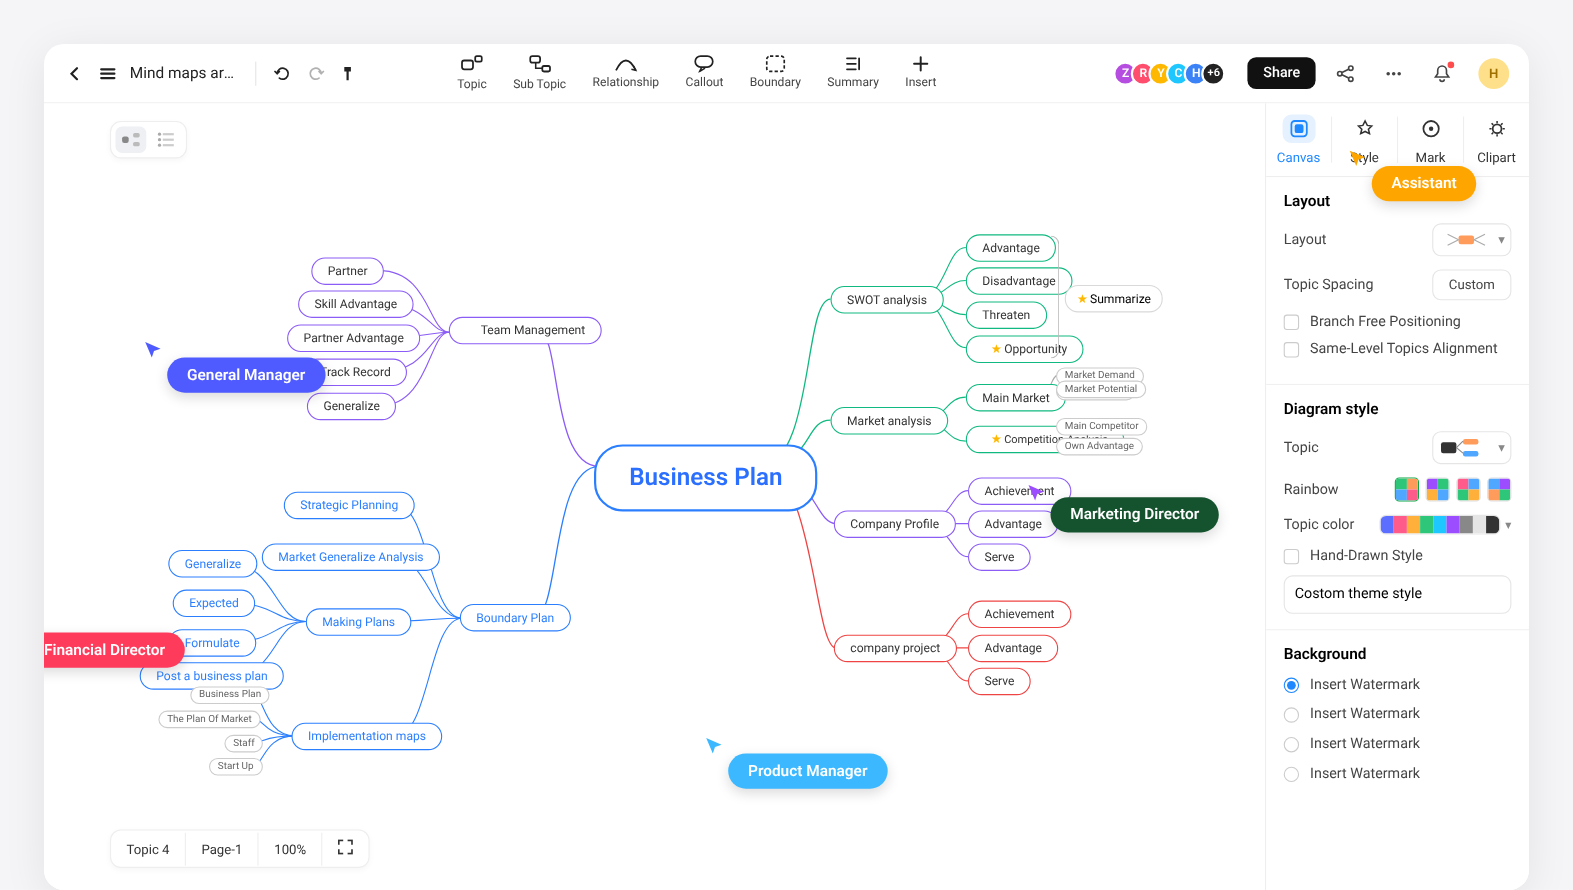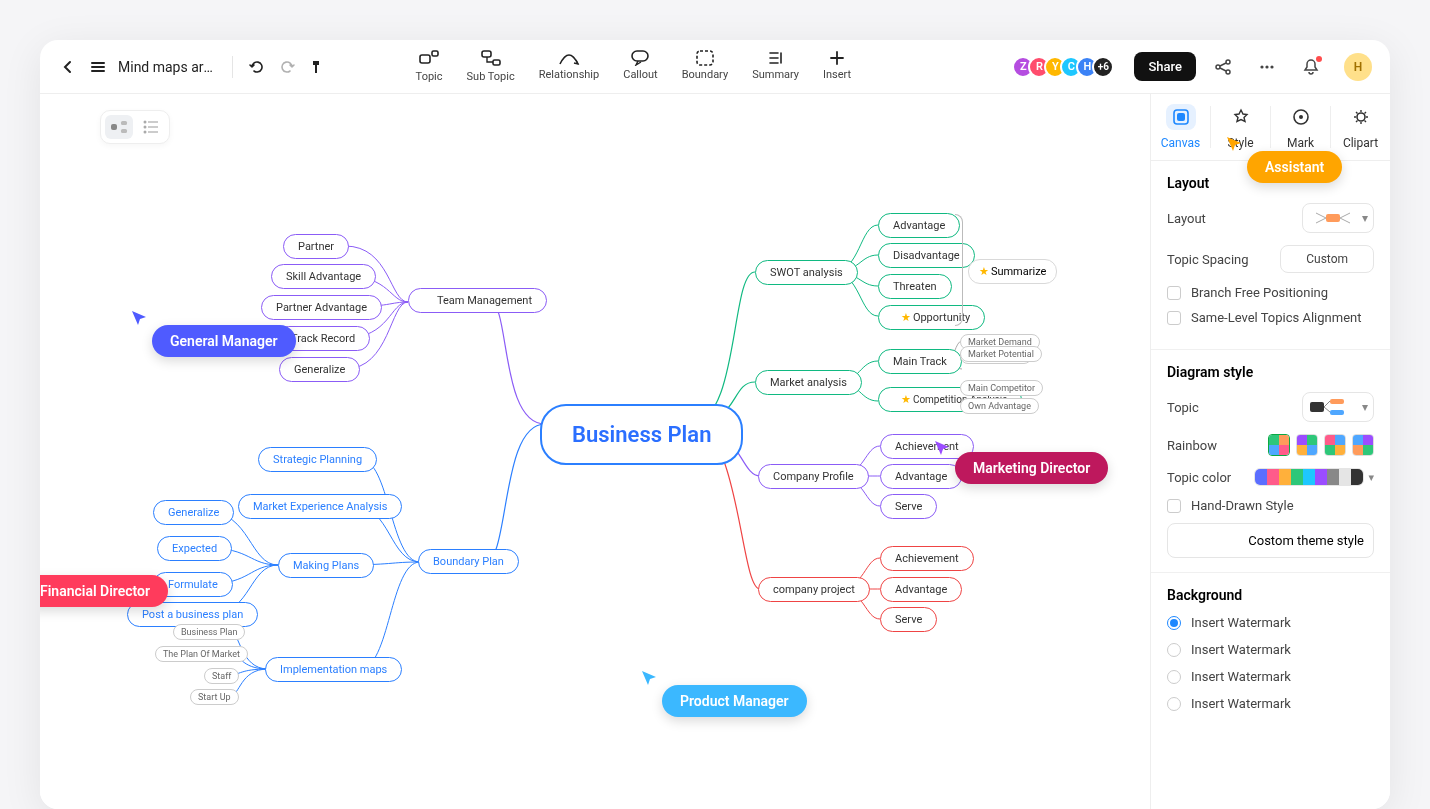--- a/index.html
+++ b/index.html
@@ -32,42 +32,42 @@
 .purple{border-color:#8b5cf6}
 .blue{border-color:#2b7fff;color:#2b7fff}
 .green{border-color:#10b981}
 .red{border-color:#ef4444}
 .tiny{font-size:9px;padding:2px 7px;border-radius:10px;border:1px solid #ccc;color:#666}
 .sumbox{border:1px solid #d9d9d9;border-radius:12px;padding:5px 10px;font-size:11px;background:#fff}
 .star{color:#ffb800;font-size:11px;margin-right:2px}
 .cursor{position:absolute;width:0;height:0}
 .cursor svg{position:absolute;top:-10px;left:-10px}
 .tag{border-radius:18px;padding:8px 18px;font-size:14px;font-weight:600;color:#fff;white-space:nowrap;box-shadow:0 4px 12px rgba(0,0,0,.15)}
-.tag.gm{background:#4f5bff}.tag.fd{background:#ff3b5c}.tag.pm{background:#3bb8ff}.tag.md{background:#be185d}.tag.as{background:#ffa500}
+.tag.gm{background:#4f5bff}.tag.fd{background:#ff3b5c}.tag.pm{background:#3bb8ff}.tag.md{background:#14532d}.tag.as{background:#ffa500}
 
 .panel{position:absolute;top:54px;right:0;width:240px;bottom:0;border-left:1px solid #eee;background:#fff;overflow:hidden}
 .tabs{display:flex;border-bottom:1px solid #eee}
 .tabs .tab{flex:1;text-align:center;padding:10px 4px;font-size:12px;cursor:pointer;display:flex;flex-direction:column;align-items:center;gap:6px;color:#333}
 .tabs .tab.active{color:#1e88ff}
 .tabs .tab.active .ticon{background:#e6f1ff;border-radius:8px}
 .ticon{width:30px;height:26px;display:flex;align-items:center;justify-content:center}
 .tabs .sep{width:1px;background:#eee;margin:12px 0}
 .section{padding:14px 16px;border-bottom:1px solid #f0f0f0}
 .sectitle{font-size:14px;font-weight:600;margin-bottom:12px}
 .row{display:flex;justify-content:space-between;align-items:center;font-size:13px;color:#444;margin-bottom:12px}
-.sel{border:1px solid #e5e5e5;border-radius:8px;padding:6px 25px;font-size:12px;min-width:72px;text-align:center;background:#fff;cursor:pointer}
+.sel{border:1px solid #e5e5e5;border-radius:8px;padding:6px 14px;font-size:12px;min-width:72px;text-align:center;background:#fff;cursor:pointer}
 .sel.thumb{width:72px;height:30px;display:flex;align-items:center;justify-content:center;padding:2px}
 .chk{display:flex;align-items:center;gap:10px;font-size:13px;color:#444;margin-bottom:10px}
 .chk .box{width:14px;height:14px;border:1.5px solid #ccc;border-radius:3px}
 .rainbow{display:flex;gap:6px}
 .rainbow .sw{width:22px;height:22px;border:1px solid #0aa845;border-radius:4px;display:grid;grid-template-columns:1fr 1fr;grid-template-rows:1fr 1fr;overflow:hidden;cursor:pointer}
 .rainbow .sw span{display:block}
 .colorbar{display:flex;border:1px solid #e5e5e5;border-radius:6px;overflow:hidden;height:18px;width:110px}
 .colorbar span{flex:1}
-.themebtn{width:100%;padding:9px;text-align:right;font-size:13px;border:1px solid #e5e5e5;border-radius:8px;background:#fff;cursor:pointer}
+.themebtn{width:100%;padding:9px;text-align:left;font-size:13px;border:1px solid #e5e5e5;border-radius:8px;background:#fff;cursor:pointer}
 .radio{display:flex;align-items:center;gap:10px;font-size:13px;color:#444;margin-bottom:12px}
 .radio .r{width:14px;height:14px;border:1.5px solid #ccc;border-radius:50%;position:relative}
 .radio .r.on{border-color:#1e88ff}
 .radio .r.on::after{content:"";position:absolute;inset:2px;background:#1e88ff;border-radius:50%}
 svg.lines{position:absolute;top:0;left:0;width:100%;height:100%;pointer-events:none}
 .emoji{position:absolute;font-size:18px}
 .sumbrace{position:absolute;border-right:1.5px solid #bbb;border-top:1.5px solid #bbb;border-bottom:1.5px solid #bbb;border-radius:0 10px 10px 0;width:8px}
 </style>
 </head>
 <body>
@@ -265,42 +265,42 @@
     <div class="emoji" style="left:374px;top:197px">😂</div>
     <div class="node purple" style="left:368px;top:194px;padding-left:28px">Team Management</div>
     <div class="node purple" style="left:243px;top:140px">Partner</div>
     <div class="node purple" style="left:231px;top:170px">Skill Advantage</div>
     <div class="node purple" style="left:221px;top:201px">Partner Advantage</div>
     <div class="node purple" style="left:236px;top:232px">Track Record</div>
     <div class="node purple" style="left:239px;top:263px">Generalize</div>
 
     <div class="node blue" style="left:378px;top:455px">Boundary Plan</div>
     <div class="node blue" style="left:218px;top:353px">Strategic Planning</div>
-    <div class="node blue" style="left:198px;top:400px">Market Experience Analysis</div>
+    <div class="node blue" style="left:198px;top:400px">Market Generalize Analysis</div>
     <div class="node blue" style="left:238px;top:459px">Making Plans</div>
     <div class="node blue" style="left:113px;top:406px">Generalize</div>
     <div class="node blue" style="left:117px;top:442px">Expected</div>
     <div class="node blue" style="left:113px;top:478px">Formulate</div>
     <div class="node blue" style="left:87px;top:508px">Post a business plan</div>
     <div class="node blue" style="left:225px;top:563px">Implementation maps</div>
     <div class="node tiny" style="left:133px;top:530px">Business Plan</div>
-    <div class="node tiny" style="left:115px;top:552px">The Plan Of Market</div>
+    <div class="node tiny" style="left:104px;top:552px">The Plan Of Market</div>
     <div class="node tiny" style="left:164px;top:574px">Staff</div>
     <div class="node tiny" style="left:150px;top:595px">Start Up</div>
 
     <div class="node green" style="left:715px;top:166px">SWOT analysis</div>
     <div class="node green" style="left:838px;top:119px">Advantage</div>
     <div class="node green" style="left:838px;top:149px">Disadvantage</div>
     <div class="node green" style="left:838px;top:180px">Threaten</div>
     <div class="node green" style="left:838px;top:211px;padding-left:22px"><span class="star">★</span><span>Opportunity</span></div>
     <div class="sumbrace" style="left:915px;top:120px;height:112px"></div>
     <div class="sumbox" style="position:absolute;left:928px;top:165px"><span class="star">★</span><span>Summarize</span></div>
 
     <div class="node green" style="left:715px;top:276px">Market analysis</div>
-    <div class="node green" style="left:838px;top:255px">Main Track</div>
+    <div class="node green" style="left:838px;top:255px">Main Market</div>
     <div class="node green" style="left:838px;top:293px;padding-left:22px;font-size:10px"><span class="star">★</span><span>Competition Analysis</span></div>
     <div class="node tiny" style="left:920px;top:240px">Market Demand</div>
     <div class="node tiny" style="left:920px;top:254px">General Trend</div>
     <div class="node tiny" style="left:920px;top:252px">Market Potential</div>
     <div class="node tiny" style="left:920px;top:286px">Main Competitor</div>
     <div class="node tiny" style="left:920px;top:304px">Own Advantage</div>
 
     <div class="node purple" style="left:718px;top:370px">Company Profile</div>
     <div class="node purple" style="left:840px;top:340px">Achievement</div>
     <div class="node purple" style="left:840px;top:370px">Advantage</div>
@@ -326,20 +326,28 @@
         </svg>
         <div class="tag pm" style="position:absolute;left:12px;top:6px">Product Manager</div>
       </div>
     <div class="cursor" style="left:903px;top:355px">
         <svg width="20" height="20">
           <path d="M2 2l14 6-6 2-2 6z" fill="#9b4dff"></path>
         </svg>
         <div class="tag md" style="position:absolute;left:12px;top:3px">Marketing Director</div>
       </div>
 
+    <div class="statusbar">
+      <div class="cell">Topic 4</div>
+      <div class="cell">Page-1</div>
+      <div class="cell">100%</div>
+      <div class="cell"><svg width="14" height="14" viewBox="0 0 14 14">
+            <path d="M1 5V1h4M13 5V1H9M1 9v4h4M13 9v4H9" stroke="#333" stroke-width="1.5" fill="none"></path>
+          </svg></div>
+    </div>
   </div>
 
   <div class="panel">
     <div class="tabs">
       <div class="tab active">
           <div class="ticon">
             <svg width="18" height="18" viewBox="0 0 18 18">
               <rect x="2" y="2" width="14" height="14" rx="3" stroke="#1e88ff" stroke-width="1.6" fill="none"></rect>
               <rect x="5" y="5" width="8" height="8" rx="2" fill="#1e88ff"></rect>
             </svg>

